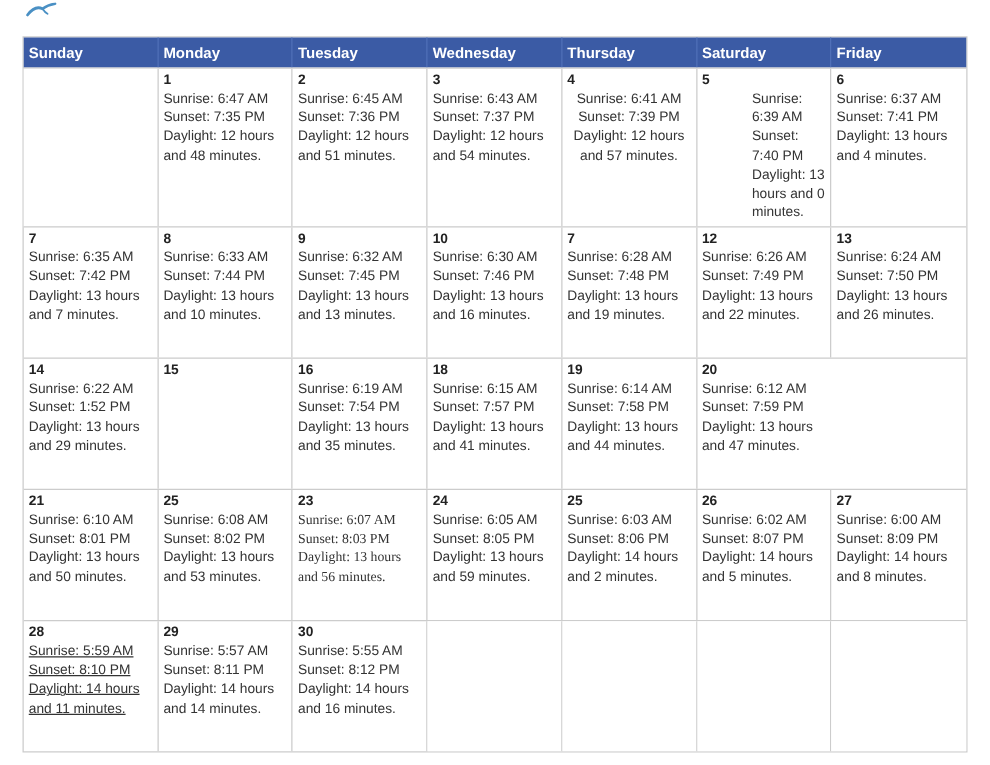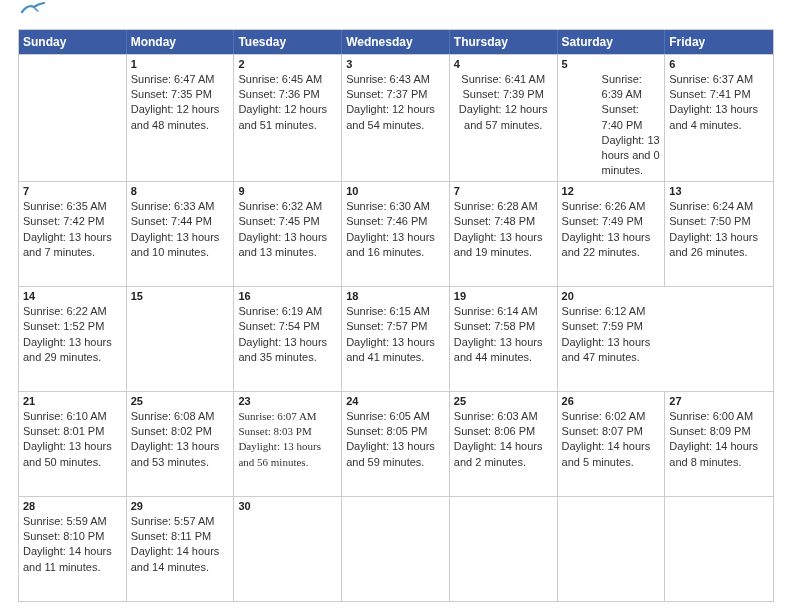--- a/index.html
+++ b/index.html
@@ -296,32 +296,35 @@
           <div class="cal-cell">
             <div class="day-num">27</div>
             <div class="cell-text" style="white-space: pre-line;">Sunrise: 6:00 AM
 Sunset: 8:09 PM
 Daylight: 14 hours and 8 minutes.</div>
           </div>
         </div>
         <div class="cal-row">
           <div class="cal-cell">
             <div class="day-num">28</div>
-            <div class="cell-text" style="white-space: pre-line;">Sunrise: 5:59 AM
+            <div class="cell-text" style="white-space: pre-line; text-decoration: underline;">Sunrise: 5:59 AM
 Sunset: 8:10 PM
 Daylight: 14 hours and 11 minutes.</div>
           </div>
           <div class="cal-cell">
             <div class="day-num">29</div>
             <div class="cell-text" style="white-space: pre-line;">Sunrise: 5:57 AM
 Sunset: 8:11 PM
 Daylight: 14 hours and 14 minutes.</div>
           </div>
           <div class="cal-cell">
             <div class="day-num">30</div>
+            <div class="cell-text" style="white-space: pre-line;">Sunrise: 5:55 AM
+Sunset: 8:12 PM
+Daylight: 14 hours and 16 minutes.</div>
           </div>
           <div class="cal-cell empty"></div>
           <div class="cal-cell empty"></div>
           <div class="cal-cell empty"></div>
           <div class="cal-cell empty"></div>
         </div>
       </div>
   </div>
 </div>
 

